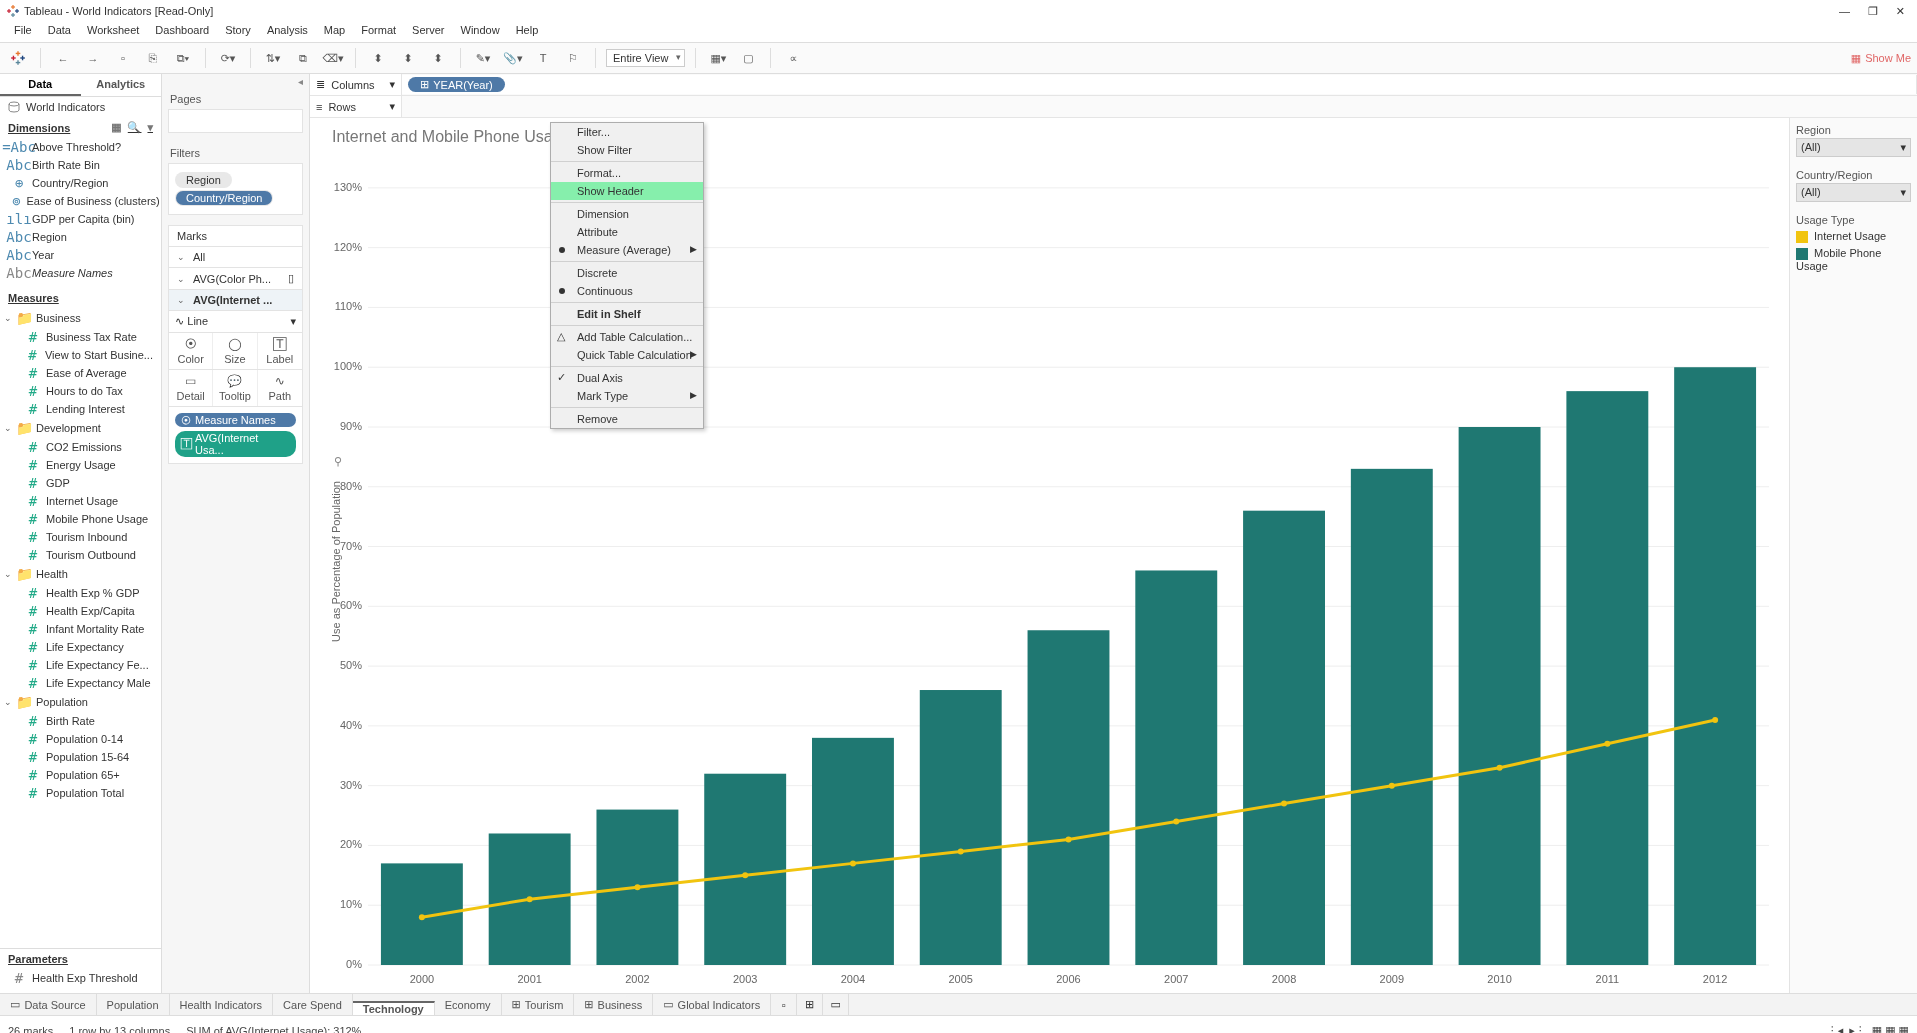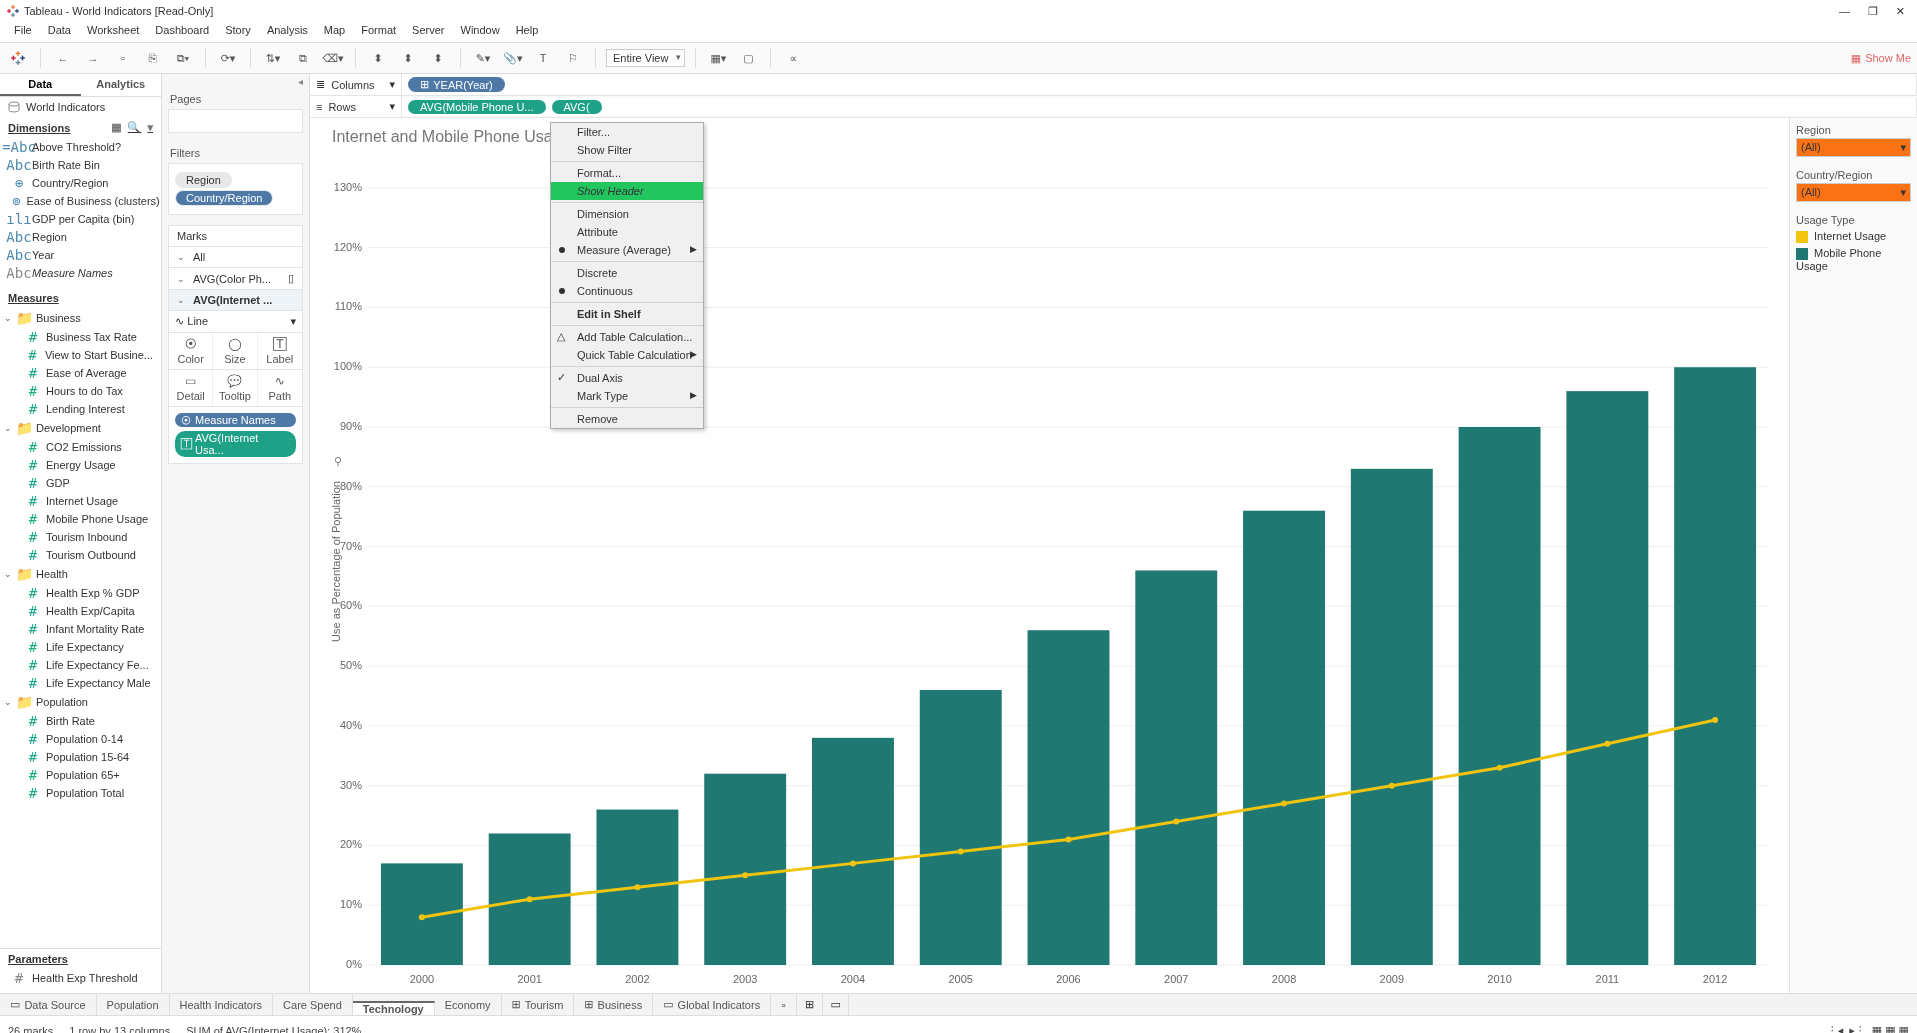--- a/index.html
+++ b/index.html
@@ -65,25 +65,25 @@
 .shelf-body .shelf-pill { border-radius:10px; padding:1px 12px; color:#fff; display:inline-flex; align-items:center; gap:4px;}
 .shelf-pill.blue { background:#4e79a7; }
 .shelf-pill.teal { background:#1fa188; }
 .chart-wrap { flex:1; display:flex; }
 .chart-area { flex:1; padding:6px 10px 0 18px; position:relative; }
 .chart-title { font-size:16px; color:#777; padding:4px 0 4px 4px;}
 .chart-svg-wrap { position:absolute; top:34px; left:18px; right:10px; bottom:0;}
 .right-panel { width:128px; border-left:1px solid #e3e3e3; padding:6px; background:#fafafa; }
 .rp-sec { margin-bottom:12px; }
 .rp-title { color:#555; margin-bottom:2px; }
-.rp-select { background:#f97316; border:1px solid #ccc; padding:2px 4px; display:flex; justify-content:space-between; }
+.rp-select { background:#e5e5e5; border:1px solid #ccc; padding:2px 4px; display:flex; justify-content:space-between; }
 .legend-sq { display:inline-block; width:12px; height:12px; margin-right:6px; vertical-align:middle;}
 .ctx-menu { position:absolute; background:#f0f0f0; border:1px solid #adadad; box-shadow:2px 2px 4px rgba(0,0,0,.2); width:154px; z-index:100;}
 .ctx-item { padding:3px 10px 3px 26px; position:relative; white-space:nowrap;}
-.ctx-item.hover { background:#22c55e;font-style:italic; }
+.ctx-item.hover { background:#86efac; }
 .ctx-item.bold { font-weight:700;}
 .ctx-sep { height:1px; background:#d0d0d0; margin:2px 0;}
 .ctx-check { position:absolute; left:6px; top:2px; color:#333;}
 .ctx-bullet { position:absolute; left:8px; top:6px; width:6px; height:6px; background:#333; border-radius:50%; }
 .ctx-arrow { position:absolute; right:6px; top:3px; font-size:9px;}
 .bottom-tabs { height:22px; border-top:1px solid #ddd; display:flex; align-items:stretch; background:#f3f3f3; }
 .bt-tab { padding:3px 10px; border-right:1px solid #ddd; color:#555; display:flex; align-items:center; gap:4px; }
 .bt-tab.active { background:#fff; font-weight:600; border-top:2px solid #666;margin-top:7px; }
 .bt-icon-tab { width:26px; display:flex; align-items:center; justify-content:center; border-right:1px solid #ddd;}
 .status-bar { height:30px; border-top:1px solid #ddd; display:flex; align-items:center; gap:16px; padding:0 8px; font-size:10px; color:#444; justify-content:space-between;}
@@ -437,28 +437,20 @@
               <span>YEAR(Year)</span>
             </span>
         </div>
       </div>
       <div class="shelf">
         <div class="shelf-label">
             <span>≡</span>
             <span>Rows</span>
             <span style="margin-left:auto">▾</span>
           </div>
-        <div class="shelf-body">
-          <span class="shelf-pill teal">
-              <span>AVG(Mobile Phone U...</span>
-            </span>
-          <span class="shelf-pill teal">
-              <span>AVG(</span>
-            </span>
-        </div>
       </div>
     </div>
     <div class="chart-wrap">
       <div class="chart-area">
         <div class="chart-title">Internet and Mobile Phone Usage</div>
         <div class="chart-svg-wrap"><svg id="chart-svg" width="100%" height="100%" viewBox="0 0 1451 841">
               <line x1="40" x2="1441" y1="813" y2="813" stroke="#eee"></line>
               <text x="34" y="816" text-anchor="end" font-size="10" fill="#666">0%</text>
               <line x1="40" x2="1441" y1="753.2222222222222" y2="753.2222222222222" stroke="#eee"></line>
               <text x="34" y="756.2222222222222" text-anchor="end" font-size="10" fill="#666">10%</text>

